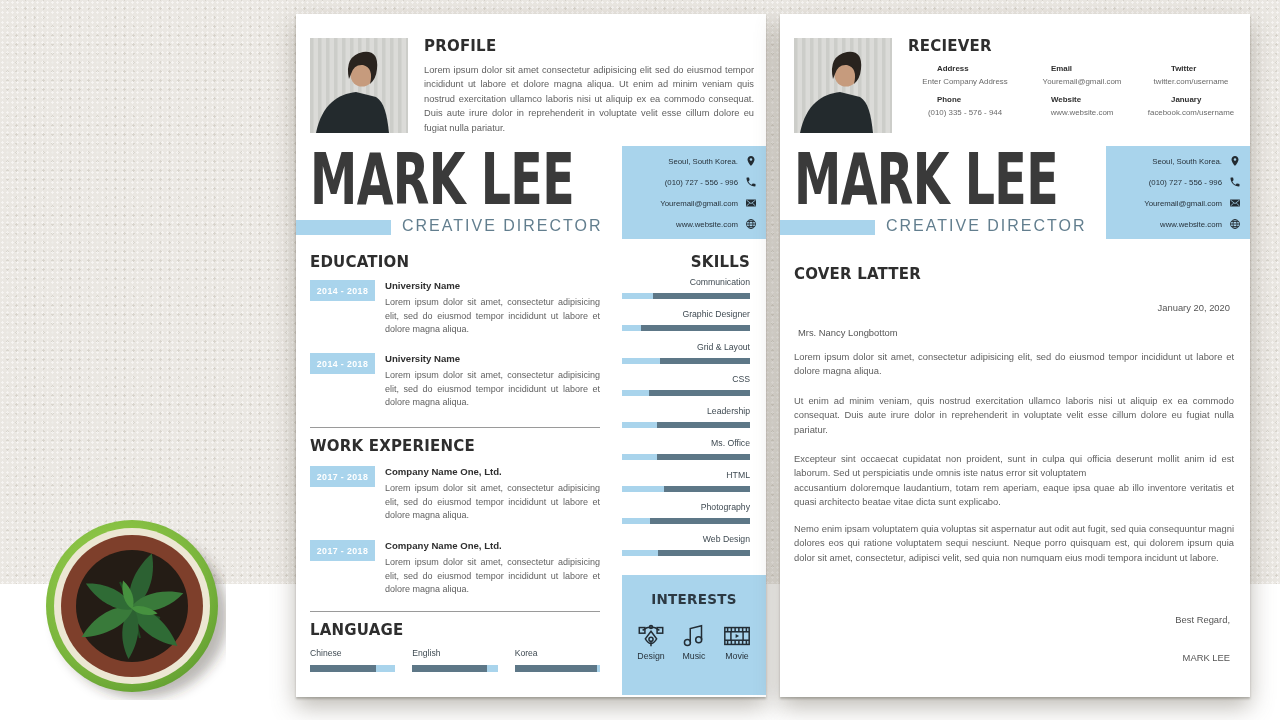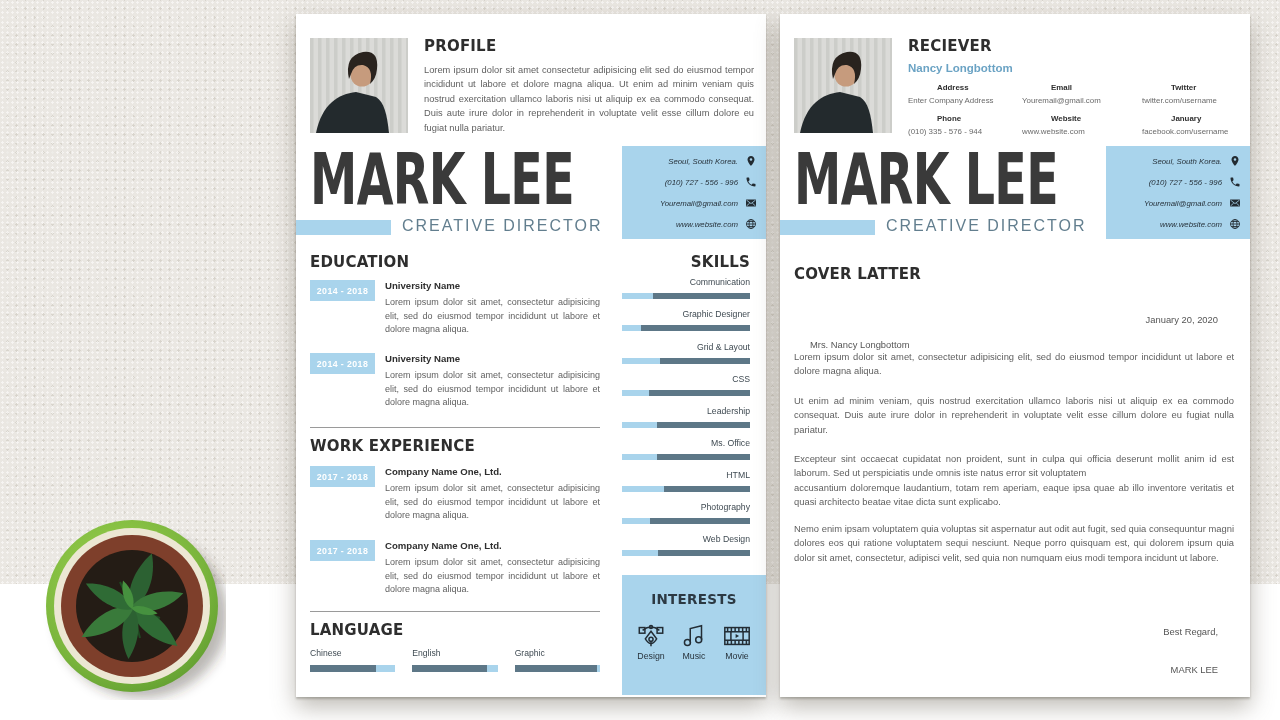--- a/index.html
+++ b/index.html
@@ -40,21 +40,21 @@
   }
   .subtitle-row{position:absolute;left:0;top:203px;height:18px;display:flex;align-items:flex-end;}
   .subtitle-bar{width:95px;height:15px;background:var(--accent);flex:none;}
   .subtitle-text{margin-left:11px;font-size:16px;letter-spacing:2px;color:var(--slate);white-space:nowrap;}
 
   
   .contact-box{
     position:absolute;left:326px;top:132px;width:144px;height:93px;background:var(--accent);
     display:flex;flex-direction:column;justify-content:center;gap:7px;padding-right:9px;
   }
-  .contact-row{display:flex;align-items:center;justify-content:flex-end;gap:7px;height:14px;font-style:italic;}
+  .contact-row{display:flex;align-items:center;justify-content:flex-end;gap:7px;height:14px;}
   .contact-text{font-size:7.8px;color:#27323b;}
   .contact-row svg{width:12px;height:12px;display:block;flex:none;}
 
   
   .main-col{position:absolute;left:14px;top:240px;width:290px;height:437px;}
   .abs{position:absolute;left:0;right:0;}
   .entry{display:flex;gap:10px;}
   .badge{
     width:65px;height:21px;background:var(--accent);color:#fff;flex:none;
     display:flex;align-items:center;justify-content:center;
@@ -84,26 +84,26 @@
   .interests-row{display:flex;justify-content:space-between;padding:0 14px;margin-top:14px;}
   .interest{display:flex;flex-direction:column;align-items:center;gap:0;}
   .interest svg{width:30px;height:30px;display:block;}
   .interest-label{font-size:8.8px;color:#27323b;}
 
   
   .receiver{position:absolute;left:128px;top:24px;width:332px;}
   .receiver-name{margin-top:7px;font-size:11.5px;font-weight:bold;color:var(--link);}
   .receiver-grid{display:grid;grid-template-columns:114px 120px 1fr;row-gap:9px;margin-top:9px;}
   .field-label{font-size:7.9px;font-weight:bold;color:#2f2f2f;margin-bottom:4px;margin-left:29px;}
-  .field-value{font-size:7.9px;color:#6a6a6a;}
+  .field-value{font-size:7.9px;color:#6a6a6a;text-align:center;}
 
   
   .letter{position:absolute;left:14px;top:240px;width:440px;height:437px;}
   .para{position:absolute;left:0;right:0;margin:0;font-size:9.4px;line-height:1.52;color:var(--body);text-align:justify;}
-  .plain{position:absolute;margin:16px;font-size:9.4px;color:#555;}
+  .plain{position:absolute;margin:4px;font-size:9.4px;color:#555;}
   .r{right:0;text-align:right;}
 
   
   .plant{position:absolute;left:38px;top:512px;width:188px;height:188px;}
 </style>
 </head>
 <body>
 
 <div class="scene">
 
@@ -247,21 +247,21 @@
               <div class="fill" style="width: 77%;"></div>
             </div>
         </div>
         <div class="lang">
           <div class="lang-label">English</div>
           <div class="meter">
               <div class="fill" style="width: 88%;"></div>
             </div>
         </div>
         <div class="lang">
-          <div class="lang-label">Graphic</div>
+          <div class="lang-label">Korea</div>
           <div class="meter">
               <div class="fill" style="width: 96%;"></div>
             </div>
         </div>
       </div>
     </div>
 
     <div class="side-col">
       <div class="sec-h abs" style="top:0">SKILLS</div>
 
@@ -372,21 +372,20 @@
         </defs>
         <rect width="98" height="95" fill="url(#stripesR)"></rect>
         <path d="M6 95 C12 66 28 56 46 54 L66 59 C74 64 77 76 79 95 Z" fill="#232a2d"></path>
         <circle cx="52" cy="37" r="11.5" fill="#c69b7d"></circle>
         <path d="M39 41 Q34 18 53 14 Q69 12 67 31 Q66 41 60 46 Q64 30 53 27 Q44 26 41 36 Z" fill="#29231e"></path>
       </svg>
     </div>
 
     <div class="receiver">
       <div class="sec-h">RECIEVER</div>
-      <div class="receiver-name">Nancy Longbottom</div>
       <div class="receiver-grid">
         <div>
           <div class="field-label">Address</div>
           <div class="field-value">Enter Company Address</div>
         </div>
         <div>
           <div class="field-label">Email</div>
           <div class="field-value">Youremail@gmail.com</div>
         </div>
         <div>

